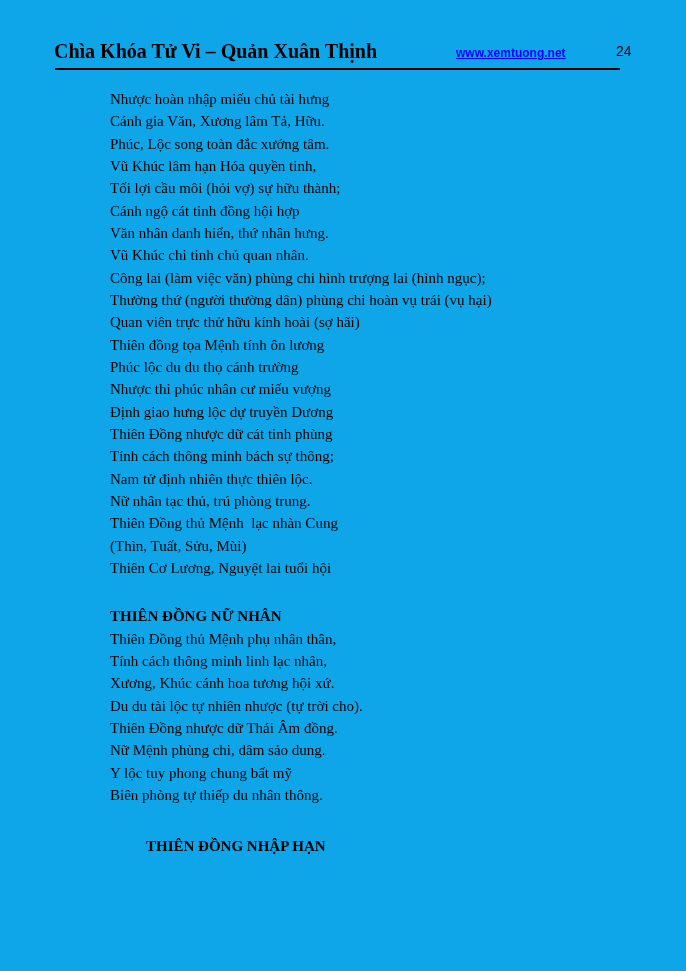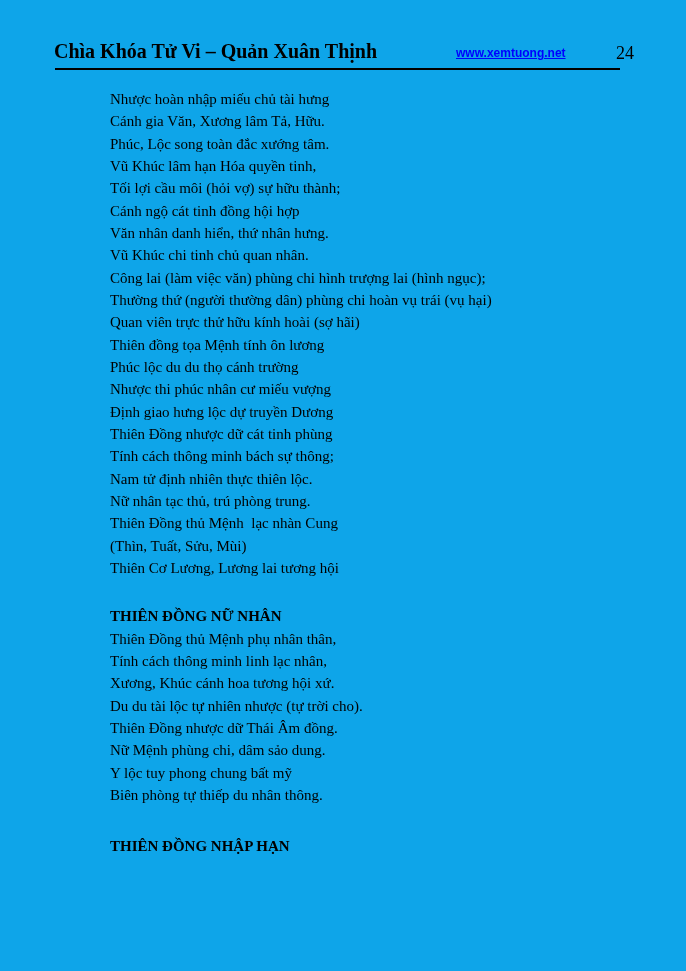--- a/index.html
+++ b/index.html
@@ -34,22 +34,22 @@
     font-weight: bold;
     color: #0000ff;
     text-decoration: underline;
     cursor: pointer;
     white-space: nowrap;
   }
   .page-number {
     position: absolute;
     left: 616px;
     top: 43px;
-    font-family: Liberation Serif, serif;
-    font-size: 18px;
+    font-family: Liberation Sans, sans-serif;
+    font-size: 14px;
     font-weight: normal;
   }
   .header-rule {
     position: absolute;
     left: 55px;
     top: 68px;
     width: 565px;
     height: 2px;
     background: #000000;
   }
@@ -67,20 +67,21 @@
   }
   .section-heading {
     font-weight: bold;
     white-space: pre-wrap;
   }
   .section-heading.first {
     margin-top: 26px;
   }
   .section-heading.second {
     margin-top: 29px;
+    margin-left: 36px;
   }
   .verse-block {
     margin: 0;
   }
 </style>
 </head>
 <body>
 
 <div class="page">
 
@@ -105,21 +106,21 @@
       <div class="verse-line">Thiên đồng tọa Mệnh tính ôn lương</div>
       <div class="verse-line">Phúc lộc du du thọ cánh trường</div>
       <div class="verse-line">Nhược thi phúc nhân cư miếu vượng</div>
       <div class="verse-line">Định giao hưng lộc dự truyền Dương</div>
       <div class="verse-line">Thiên Đồng nhược dữ cát tinh phùng</div>
       <div class="verse-line">Tính cách thông minh bách sự thông;</div>
       <div class="verse-line">Nam tử định nhiên thực thiên lộc.</div>
       <div class="verse-line">Nữ nhân tạc thủ, trú phòng trung.</div>
       <div class="verse-line">Thiên Đồng thủ Mệnh  lạc nhàn Cung</div>
       <div class="verse-line">(Thìn, Tuất, Sửu, Mùi)</div>
-      <div class="verse-line">Thiên Cơ Lương, Lương lai tương hội</div>
+      <div class="verse-line">Thiên Cơ Lương, Nguyệt lai tuổi hội</div>
     </div>
 
     <div class="section-heading first">THIÊN ĐỒNG NỮ NHÂN</div>
 
     <div class="verse-block">
       <div class="verse-line">Thiên Đồng thủ Mệnh phụ nhân thân,</div>
       <div class="verse-line">Tính cách thông minh linh lạc nhân,</div>
       <div class="verse-line">Xương, Khúc cánh hoa tương hội xứ.</div>
       <div class="verse-line">Du du tài lộc tự nhiên nhược (tự trời cho).</div>
       <div class="verse-line">Thiên Đồng nhược dữ Thái Âm đồng.</div>

